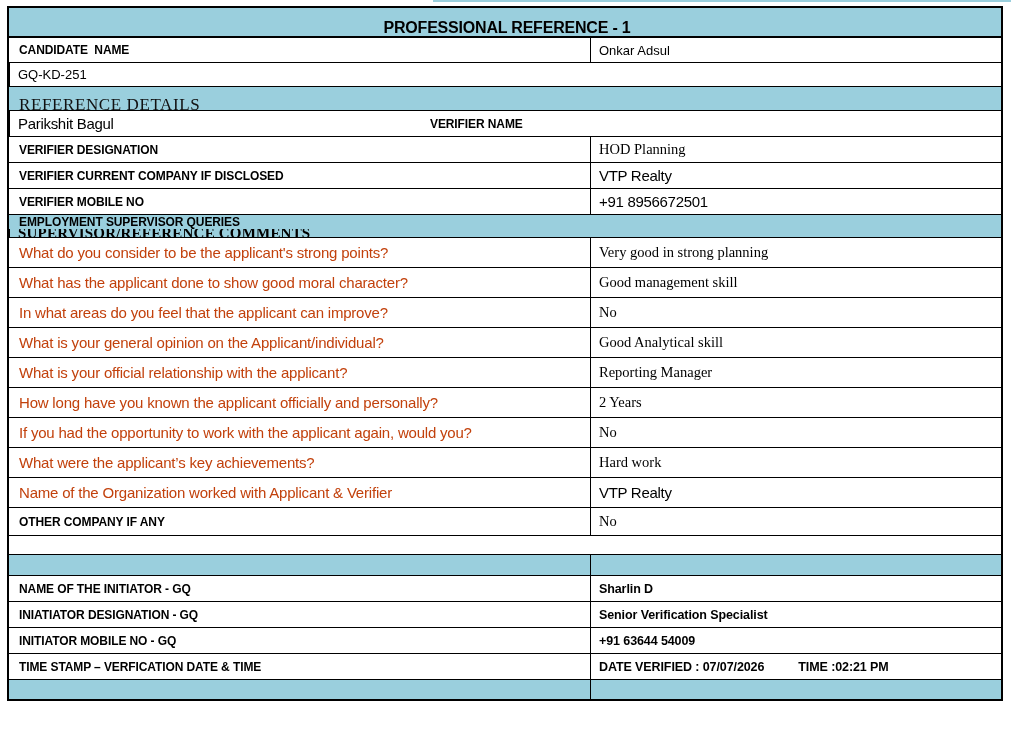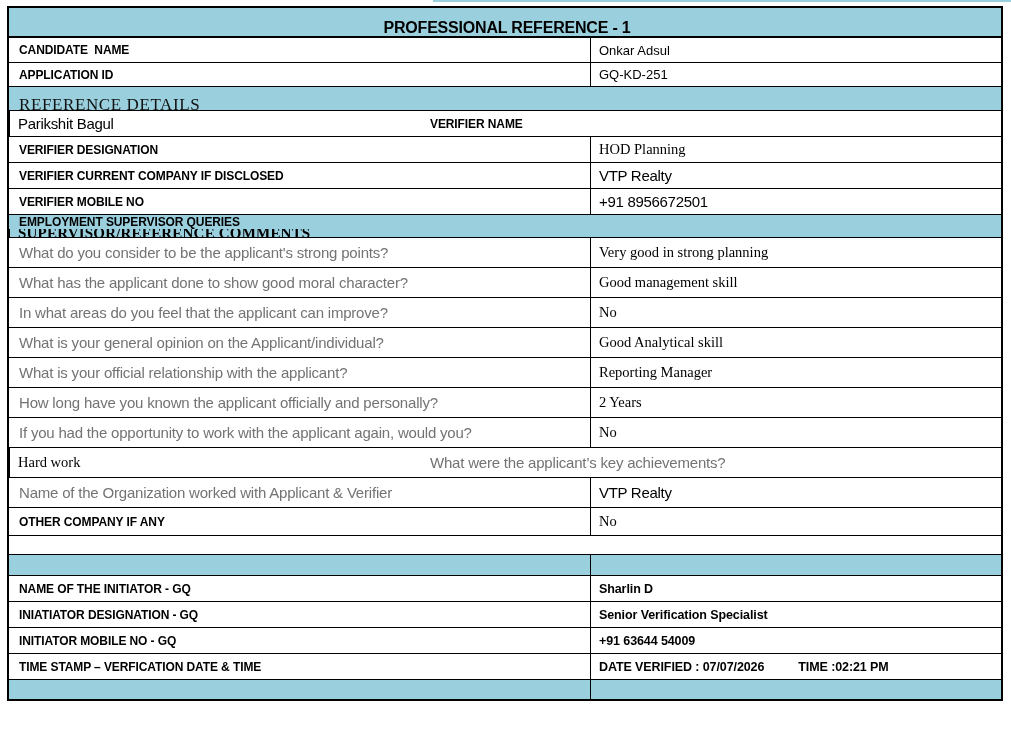--- a/index.html
+++ b/index.html
@@ -37,21 +37,21 @@
   }
   .section-serif{
     font-family:"Liberation Serif",serif;font-size:17px;letter-spacing:0.6px;
     color:#111;
   }
   .qhead-left{font-weight:bold;font-size:12px;letter-spacing:-0.1px;}
   .qhead-right{
     font-family:"Liberation Serif",serif;font-weight:bold;font-size:15px;
     letter-spacing:0.2px;
   }
-  .question{font-size:15px;color:#737373;letter-spacing:-0.2px;}
+  .question{font-size:15px;color:#c2410c;letter-spacing:-0.2px;}
   .value-sans{font-size:13px;}
   .value-narrow{font-size:15px;letter-spacing:-0.3px;}
   .value-serif{font-family:"Liberation Serif",serif;font-size:14.5px;}
   .footer-label{font-weight:bold;font-size:12px;letter-spacing:-0.1px;white-space:pre-wrap;}
   .footer-value{font-weight:bold;font-size:12.5px;letter-spacing:-0.1px;}
   .ts-time{margin-left:34px;}
 </style>
 </head>
 <body>
 
@@ -63,21 +63,20 @@
     <div class="cell full">
       <div class="title-text">PROFESSIONAL REFERENCE - 1</div>
     </div>
   </div>
 
   <div class="row r26 bt2">
     <div class="cell left label">CANDIDATE  NAME</div>
     <div class="cell right value-sans">Onkar Adsul</div>
   </div>
   <div class="row r24">
-    <div class="cell left label">APPLICATION ID</div>
     <div class="cell right value-sans">GQ-KD-251</div>
   </div>
 
   <div class="row r24 teal">
     <div class="cell full section-serif">REFERENCE DETAILS</div>
   </div>
 
   <div class="row r26">
     <div class="cell right value-narrow">Parikshit Bagul</div>
     <div class="cell left label">VERIFIER NAME</div>
@@ -122,22 +121,22 @@
   </div>
   <div class="row r30">
     <div class="cell left question">How long have you known the applicant officially and personally?</div>
     <div class="cell right value-serif">2 Years</div>
   </div>
   <div class="row r30">
     <div class="cell left question">If you had the opportunity to work with the applicant again, would you?</div>
     <div class="cell right value-serif">No</div>
   </div>
   <div class="row r30">
+    <div class="cell left question">What were the applicant’s key achievements?</div>
     <div class="cell right value-serif">Hard work</div>
-    <div class="cell left question">What were the applicant’s key achievements?</div>
   </div>
   <div class="row r30">
     <div class="cell left question">Name of the Organization worked with Applicant &amp; Verifier</div>
     <div class="cell right value-narrow">VTP Realty</div>
   </div>
   <div class="row r28">
     <div class="cell left label">OTHER COMPANY IF ANY</div>
     <div class="cell right value-serif">No</div>
   </div>
 

